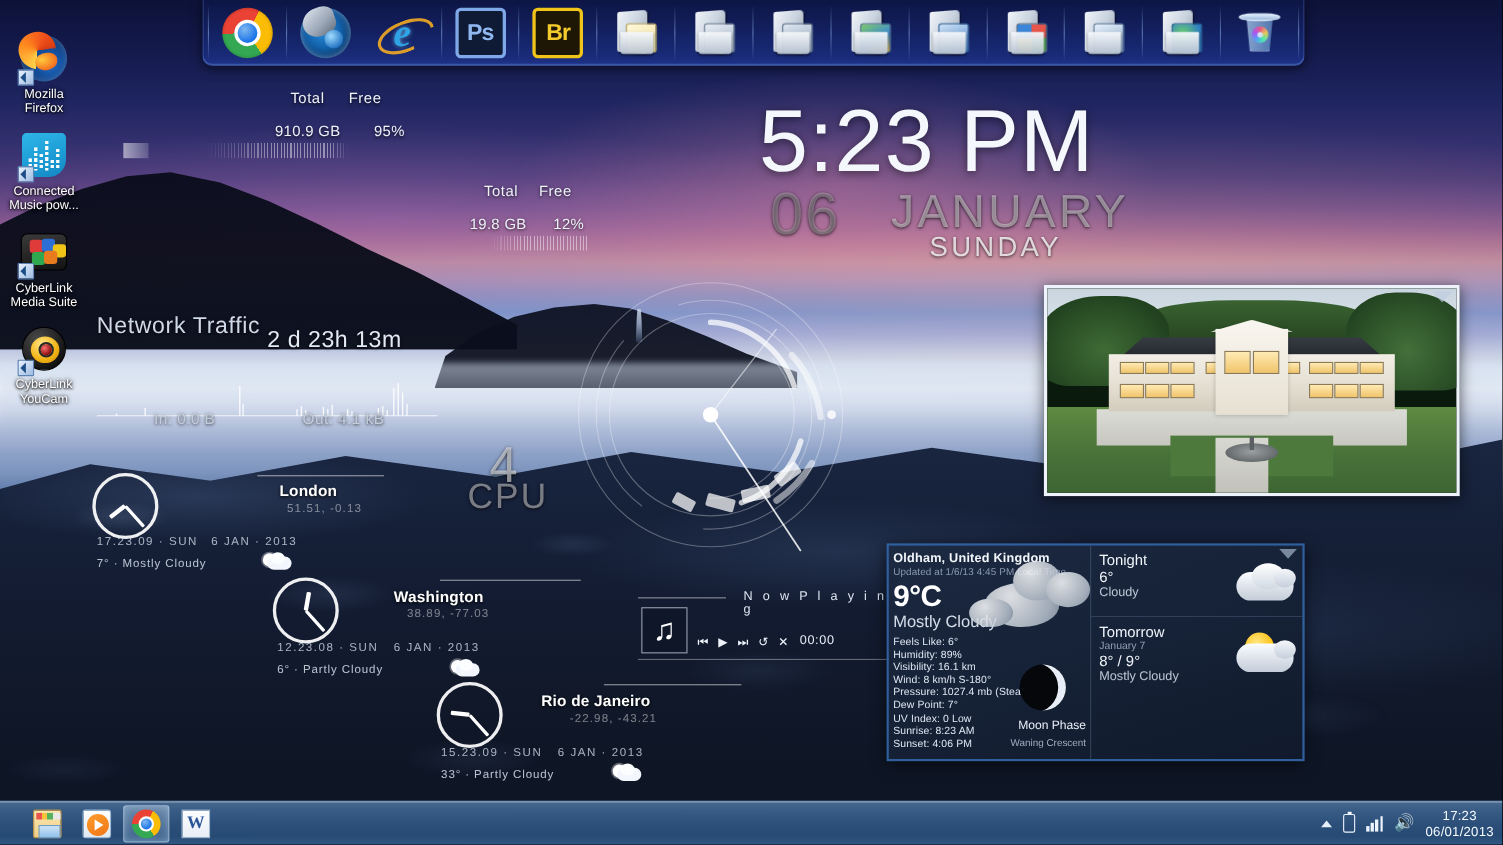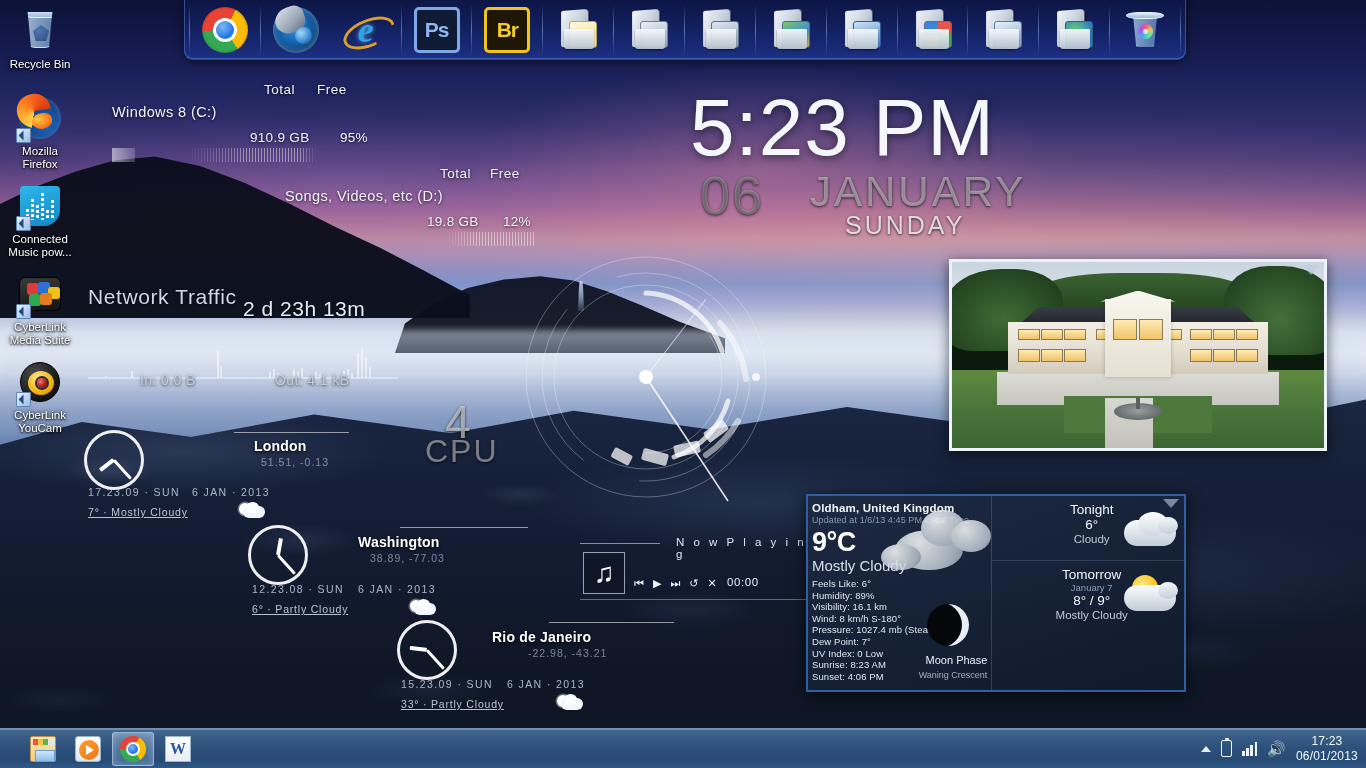--- a/index.html
+++ b/index.html
@@ -348,21 +348,21 @@
     text-shadow:0 1px 3px #000;
   }
   .wclock .coords {
     position:absolute; font-size:10.5px; color:rgba(255,255,255,.45); letter-spacing:1px;
   }
   .wclock .rule { position:absolute; height:1px; background:rgba(255,255,255,.55); }
   .wclock .meta {
     position:absolute; font-size:10.5px; color:rgba(225,235,248,.72); letter-spacing:1.4px;
   }
   .wclock .cond {
-    position:absolute; font-size:10.5px; color:rgba(225,235,248,.8); letter-spacing:.8px;text-decoration:underline;
+    position:absolute; font-size:10.5px; color:rgba(225,235,248,.8); letter-spacing:.8px;
   }
   .wclock .wicon { position:absolute; width:26px; height:18px; }
   .wicon .cloud-a { position:absolute; right:0; bottom:0; width:22px; height:12px;
       background:#f3f7fd; border-radius:9px; }
   .wicon .cloud-b { position:absolute; right:6px; bottom:5px; width:13px; height:11px;
       background:#fbfdff; border-radius:50%; }
   .wicon .sun { position:absolute; left:0; bottom:3px; width:12px; height:12px; border-radius:50%;
       background:#fff;
       box-shadow: 0 0 0 1.5px rgba(255,255,255,.35); }
 
@@ -438,21 +438,21 @@
 
   
   #weather {
     position:absolute; left:806px; top:494px; width:380px; height:198px;
     background: linear-gradient(160deg, rgba(28,42,66,.92), rgba(16,26,44,.95));
     border:2px solid #2f5f9e; box-shadow: 0 3px 14px rgba(0,0,0,.65);
     display:flex; overflow:hidden; color:#e8eef7;
   }
   #wx-left { position:relative; width:194px; height:100%; padding:6px 0 0 4px; }
   #wx-right { position:relative; width:204px; height:100%;
-    border-left:1px solid rgba(140,170,210,.25);text-align:center; }
+    border-left:1px solid rgba(140,170,210,.25); }
   #wx-city { font-size:11.5px; font-weight:700; color:#f2f6fb; letter-spacing:.2px; }
   #wx-updated { font-size:9px; color:rgba(205,220,240,.62); letter-spacing:.1px; margin-top:1px; }
   #wx-temp { font-size:27px; font-weight:700; color:#fff; line-height:30px; margin-top:2px; letter-spacing:-.5px; }
   #wx-cond { font-size:15px; color:rgba(230,238,250,.92); line-height:18px; }
   #wx-rows { margin-top:3px; }
   .wx-row { font-size:9.5px; line-height:11.6px; color:#dfe7f3; letter-spacing:.1px; white-space:nowrap; }
   #wx-cloud-art {
     position:absolute; right:-6px; top:8px; width:120px; height:84px; opacity:.85;
   }
   #wx-cloud-art .p { position:absolute; border-radius:50%;
@@ -554,26 +554,20 @@
 
   <div class="land" id="headland-left"></div>
   <div class="land" id="headland-mid"></div>
   <div class="land" id="lighthouse"></div>
   <div class="land" id="sea-glow"></div>
   <div class="land" id="rocks"></div>
   <div class="land" id="rock-texture"></div>
 
   <div id="desk-icons">
 
-    <div class="desk-icon" style="margin-top:2px;">
-      <div class="glyph">
-          <span class="ic-recycle"></span>
-        </div>
-      <div class="lbl">Recycle Bin</div>
-    </div>
 
     <div class="desk-icon" style="margin-top:24px;">
       <div class="glyph">
         <span class="ic-firefox"></span>
           <span class="shortcut-arrow"></span>
       </div>
       <div class="lbl">Mozilla
 Firefox</div>
     </div>
 
@@ -728,37 +722,35 @@
       </div>
     </div>
     <div class="dock-sep"></div>
   </div>
 
   <div class="rm rm-light" style="left:112px; top:78px; width:360px;">
     <div style="position:relative;height:24px;">
       <span class="hdd-head" style="position:absolute;left:152px;top:4px;">Total</span>
       <span class="hdd-head" style="position:absolute;left:205px;top:4px;">Free</span>
     </div>
-    <div class="hdd-label" style="margin-top:2px;">Windows 8 (C:)</div>
     <div style="position:relative;height:22px;margin-top:10px;">
       <span class="hdd-val" style="position:absolute;left:138px;top:0;">910.9 GB</span>
       <span class="hdd-val" style="position:absolute;left:228px;top:0;">95%</span>
     </div>
     <div class="hdd-bar" style="width:250px;margin-top:-4px;">
       <span class="fill" style="width:9%;"></span>
       <span class="hist"></span>
     </div>
   </div>
 
   <div class="rm rm-light" style="left:285px; top:162px; width:360px;">
     <div style="position:relative;height:24px;">
       <span class="hdd-head" style="position:absolute;left:155px;top:4px;">Total</span>
       <span class="hdd-head" style="position:absolute;left:205px;top:4px;">Free</span>
     </div>
-    <div class="hdd-label" style="margin-top:2px;">Songs, Videos, etc (D:)</div>
     <div style="position:relative;height:22px;margin-top:10px;">
       <span class="hdd-val" style="position:absolute;left:142px;top:0;">19.8 GB</span>
       <span class="hdd-val" style="position:absolute;left:218px;top:0;">12%</span>
     </div>
     <div class="hdd-bar" style="width:250px;margin-top:-4px;">
       <span class="fill" style="width:0%;"></span>
       <span class="hist" style="-webkit-mask-image:linear-gradient(90deg,transparent 0 64%,#000 76%,#000 100%);mask-image:linear-gradient(90deg,transparent 0 64%,#000 76%,#000 100%);"></span>
     </div>
   </div>
 
@@ -867,21 +859,21 @@
     </div>
   </div>
 
   <div class="wclock" style="left:397px; top:620px;">
     <div class="rule" style="left:152px; top:2px; width:125px;"></div>
     <div class="dial">
       <span class="hand hh" style="transform:rotate(276deg);"></span>
       <span class="hand mh" style="transform:rotate(138deg);"></span>
     </div>
     <div class="city" style="left:95px; top:9px;">Rio de Janeiro</div>
-    <div class="coords" style="left:131px; top:27px;">-22.98, -43.21</div>
+    <div class="coords" style="left:121px; top:27px;">-22.98, -43.21</div>
     <div class="meta" style="left:4px; top:58px;">15.23.09  ·  SUN</div>
     <div class="meta" style="left:110px; top:58px;">6 JAN  ·  2013</div>
     <div class="cond" style="left:4px; top:78px;">33°  · Partly Cloudy</div>
     <div class="wicon" style="left:160px; top:72px;">
       <span class="sun"></span>
         <span class="cloud-a"></span>
         <span class="cloud-b"></span>
     </div>
   </div>
 

